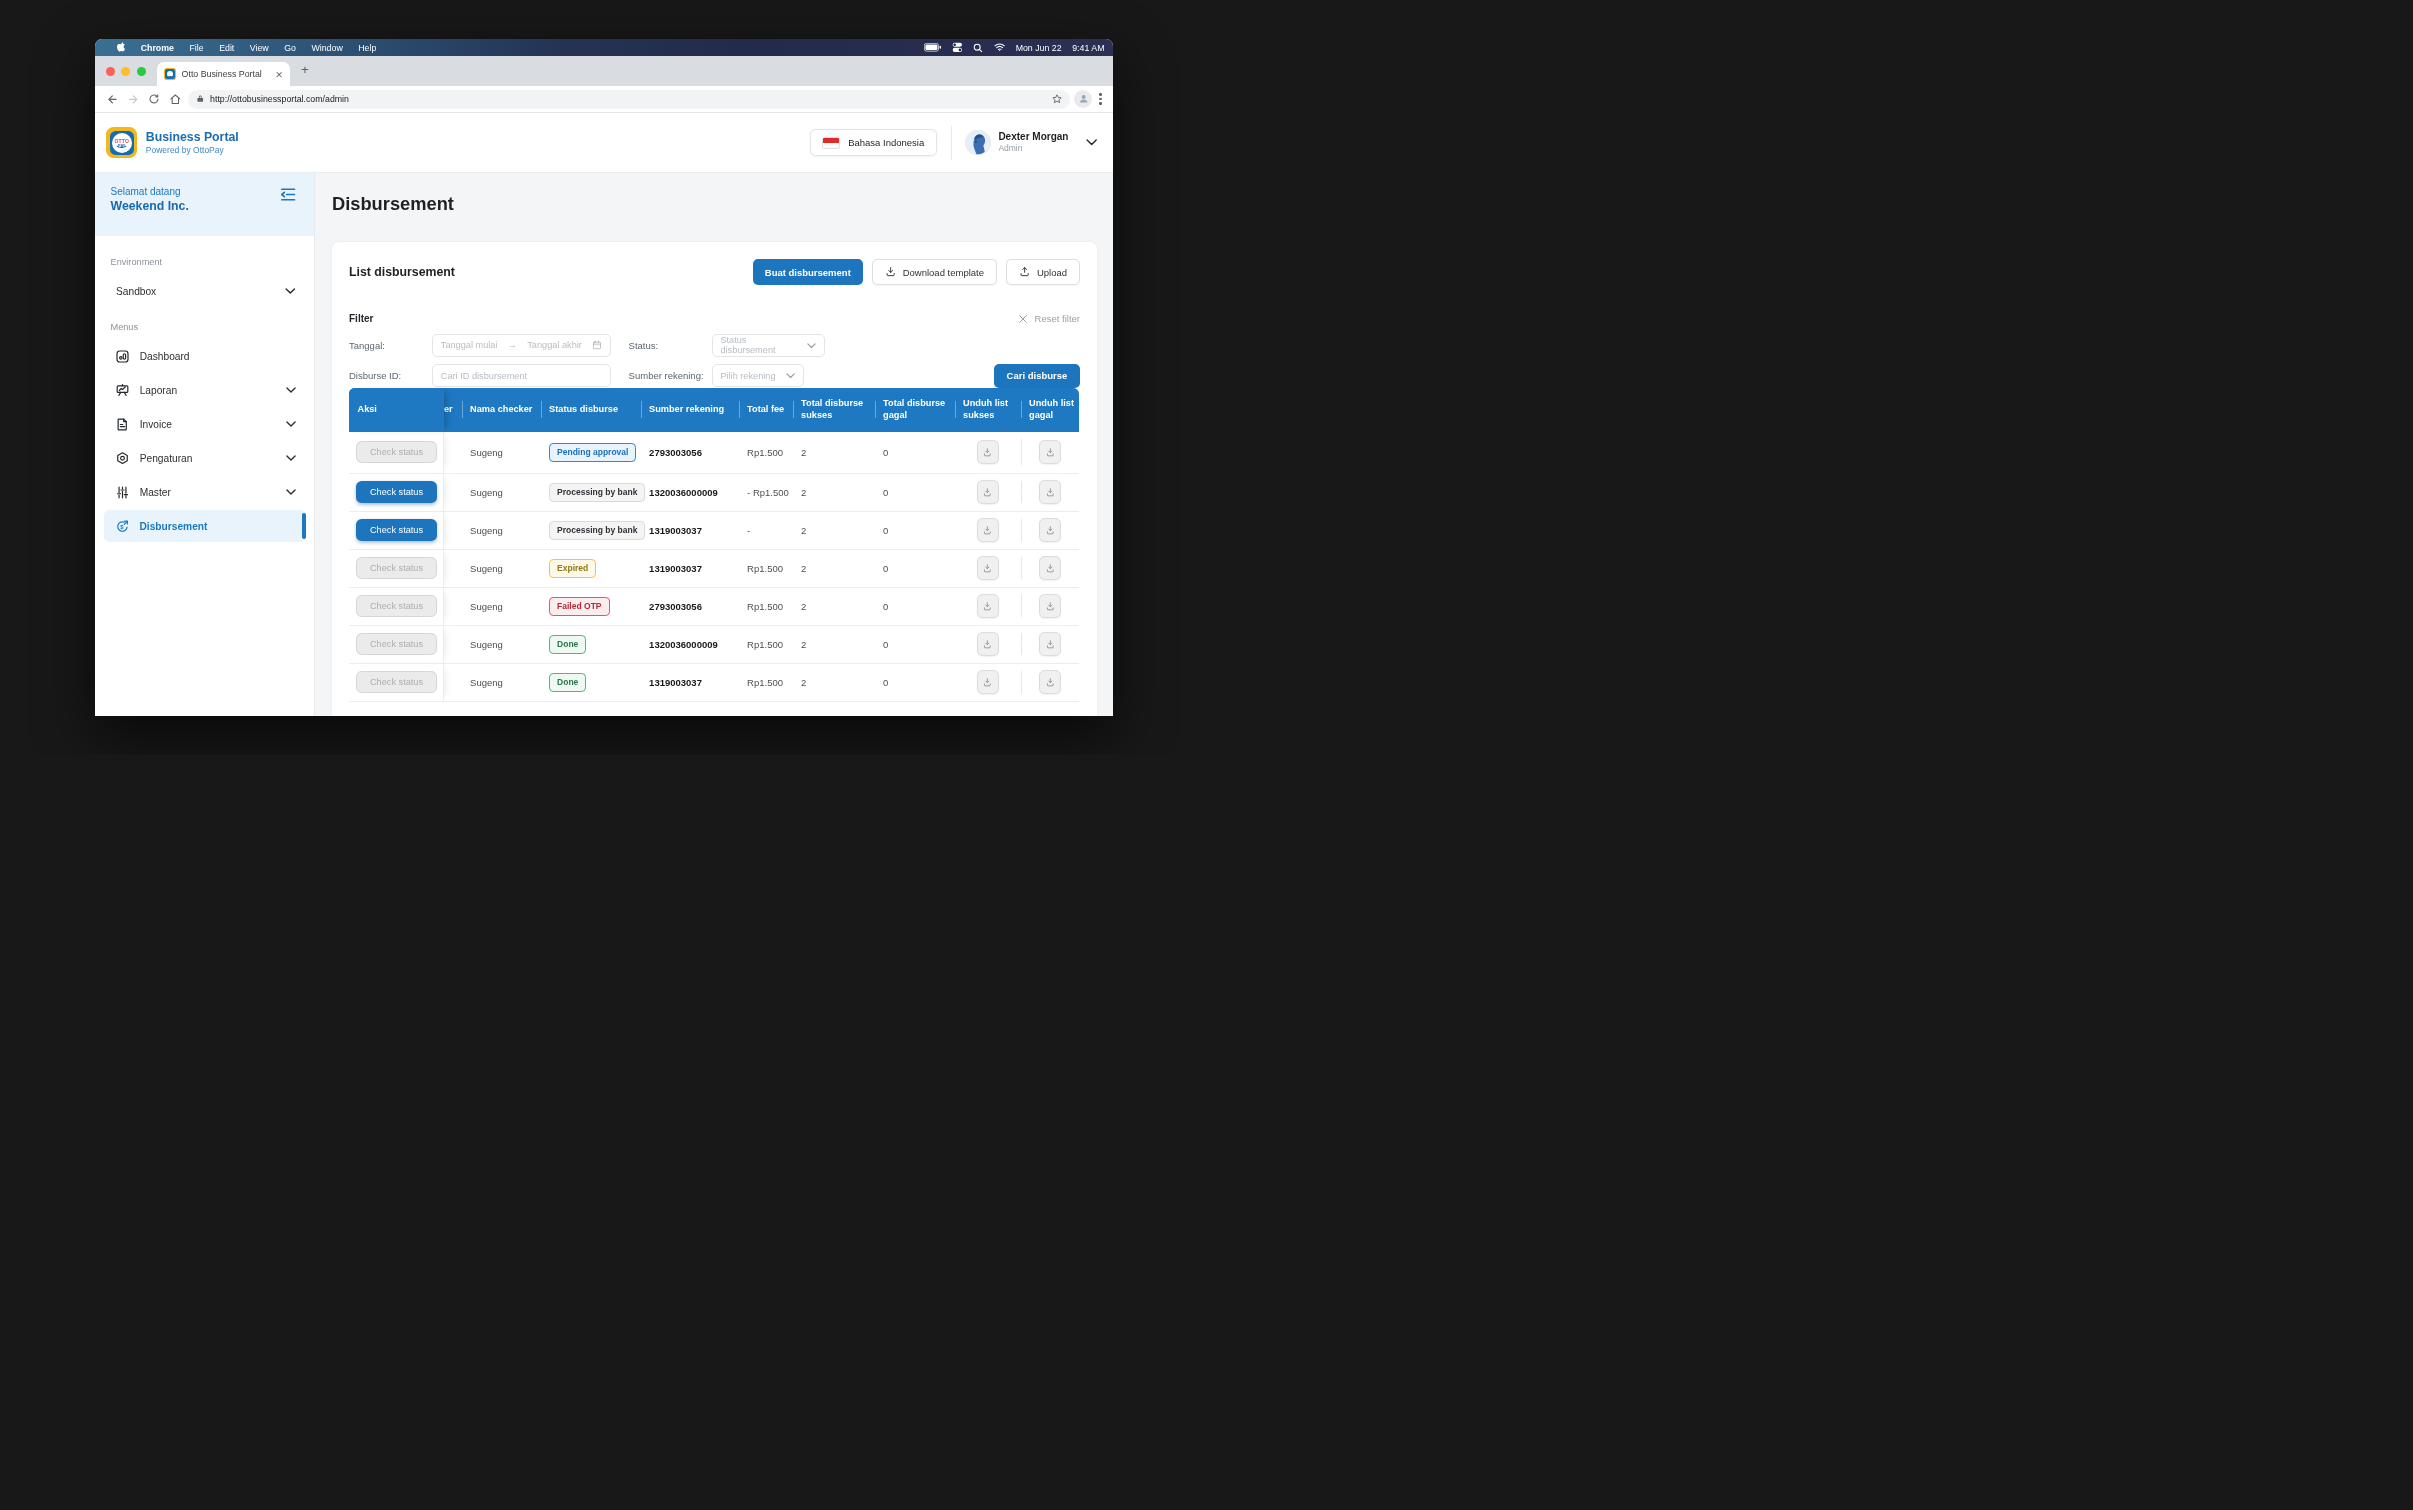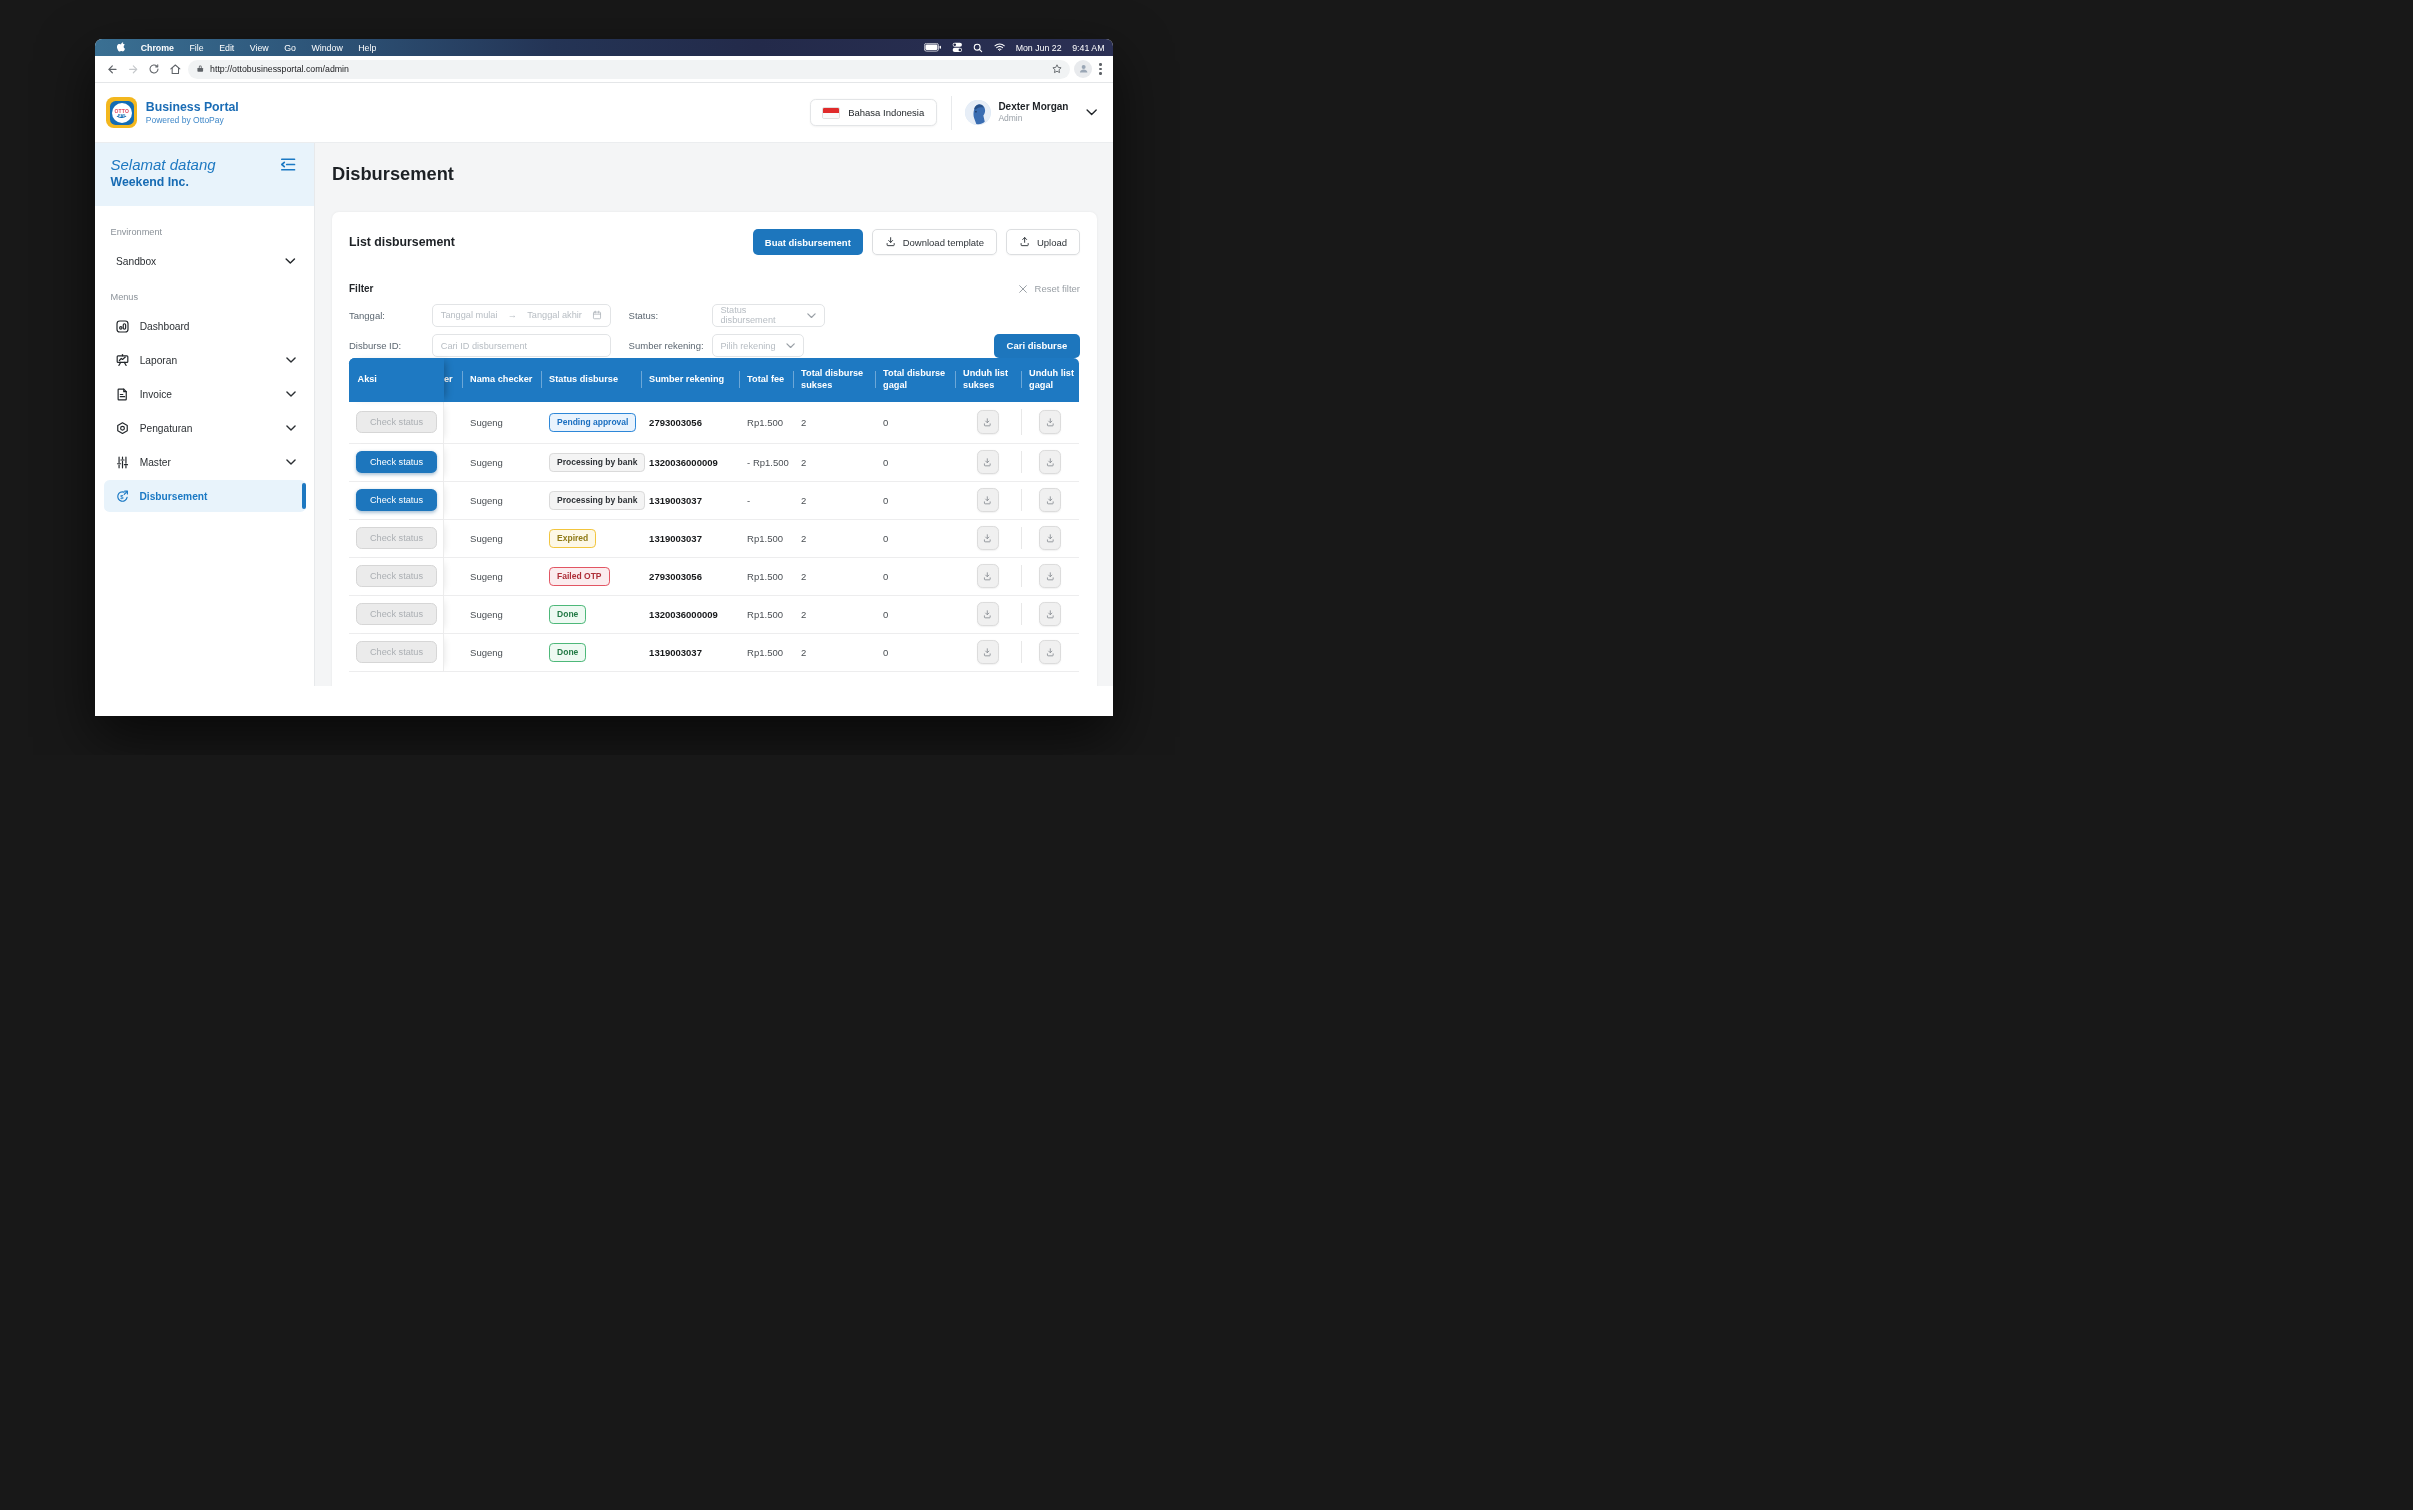--- a/index.html
+++ b/index.html
@@ -80,21 +80,21 @@
   .user-avatar { width:25.4px; height:25.4px; border-radius:50%; overflow:hidden; background:#dce8f4; }
   .user-name { font-size:10px; font-weight:700; color:#1d2125; line-height:12px; }
   .user-role { font-size:8.5px; color:#9aa1a8; }
   .user-chev { margin-left:10px; }
 
   .content { flex:1; display:flex; overflow:hidden; }
 
   
   .sidebar { width:220px; background:#fff; border-right:0.7px solid #e7e9eb; flex:0 0 220px; }
   .welcome { height:63px; background:#e8f3fb; padding:12.7px 14px 0 15.5px; position:relative; }
-  .welcome-hi { font-size:15px; color:#1d78c1;font-style:italic; }
+  .welcome-hi { font-size:10px; color:#1d78c1; }
   .welcome-co { font-size:12.3px; font-weight:800; color:#176bb3; margin-top:2.8px; }
   .collapse-btn { position:absolute; right:17px; top:14px; }
   .side-label { font-size:9.2px; color:#8b9299; margin:21px 0 0 15.5px; }
   .env-row { margin-top:8.5px; height:31px; display:flex; align-items:center; justify-content:space-between;
     padding:0 18.3px 0 21px; font-size:10.2px; color:#2b2f33; }
   .side-menu { margin-top:7px; }
   .menu-item { height:34px; display:flex; align-items:center; padding:0 18.3px 0 20px; font-size:10.2px; color:#2b2f33; }
   .menu-item .mi-icon { width:15.5px; display:flex; justify-content:center; margin-right:9.2px; color:#23272b; }
   .menu-item .mi-chev { margin-left:auto; color:#2b2f33; }
   .menu-item.active { margin:1.4px 8.5px 0 8.5px; padding:0 10px 0 11.3px; height:32px; background:#e8f3fb;
@@ -217,20 +217,37 @@
               <path d="M4.3 7.2a7 7 0 0 1 9.4 0"></path>
               <path d="M7 10a3.2 3.2 0 0 1 4 0"></path>
               <circle cx="9" cy="11.6" r="0.9" fill="#fff" stroke="none"></circle>
             </svg>
           </span>
         <span>Mon Jun 22</span>
         <span>9:41 AM</span>
       </div>
     </div>
 
+    <div class="tab-strip">
+      <div class="traffic">
+        <span class="dot r"></span>
+        <span class="dot y"></span>
+        <span class="dot g"></span>
+      </div>
+      <div class="tab">
+        <span class="ottobox fav">
+            <span class="inner">
+              <span class="circ"></span>
+            </span>
+          </span>
+        <span class="tab-title">Otto Business Portal</span>
+        <span class="tab-close">✕</span>
+      </div>
+      <span class="new-tab">+</span>
+    </div>
 
     <div class="toolbar">
       <span class="nav-ic">
           <svg width="12.7" height="12.7" viewBox="0 0 24 24" fill="none" stroke="#5f6368" stroke-width="2.2" stroke-linecap="round" stroke-linejoin="round">
             <path d="M19 12H6"></path>
             <path d="M12 5.5L5.5 12l6.5 6.5"></path>
           </svg>
         </span>
       <span class="nav-ic">
           <svg width="12.7" height="12.7" viewBox="0 0 24 24" fill="none" stroke="#c5c8cb" stroke-width="2.2" stroke-linecap="round" stroke-linejoin="round">

